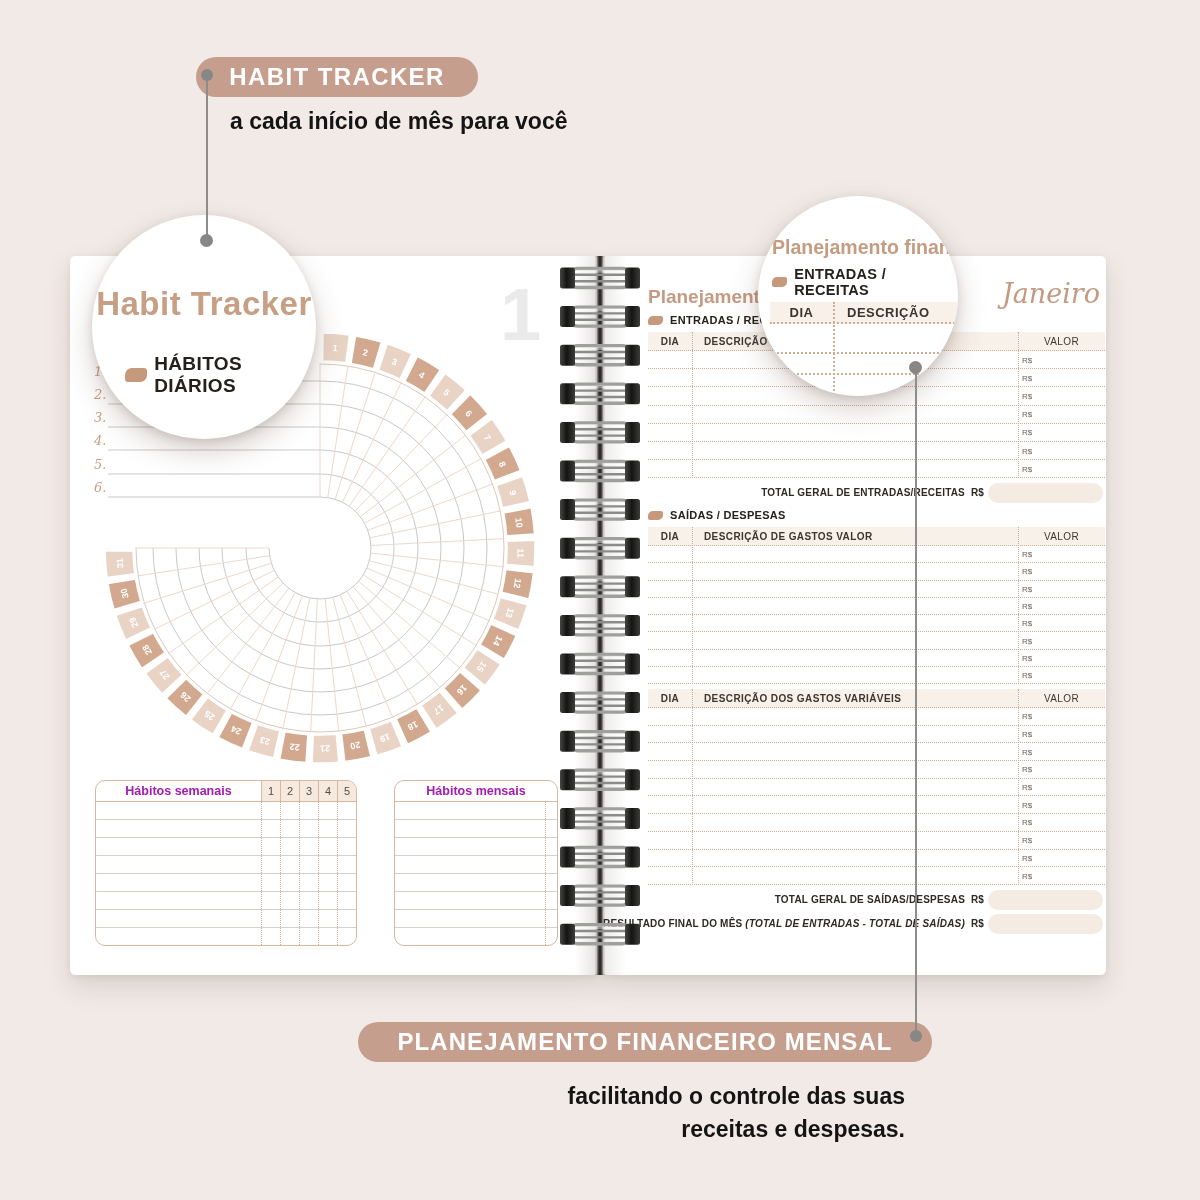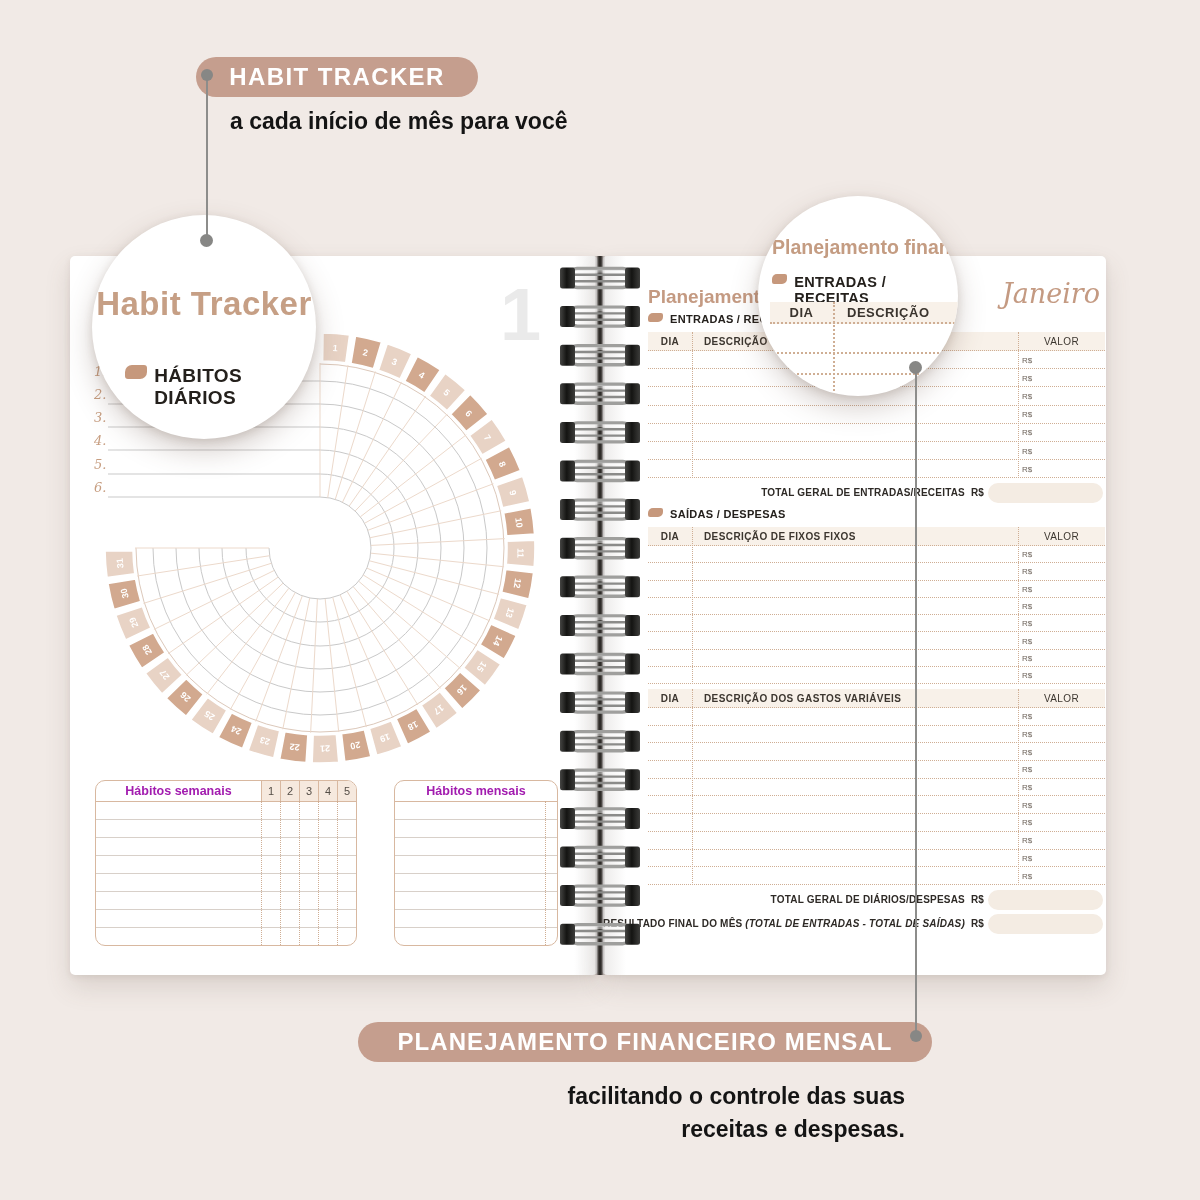--- a/index.html
+++ b/index.html
@@ -44,21 +44,21 @@
   .wt-title{flex:1;text-align:center;font-size:12.5px;font-weight:bold;color:#a21caf;}
   .wt-num{width:19px;height:100%;display:flex;align-items:center;justify-content:center;
           font-size:11px;color:#554e47;background:#f6e9de;border-left:1px solid var(--tanBorder,#d8b8a0);box-sizing:border-box;}
   .wt-row{height:18px;border-bottom:1px solid #d8d0c9;box-sizing:border-box;}
   .wt-vline{position:absolute;top:20px;bottom:0;width:0;border-left:1px dotted var(--dotted,#cfae94);}
 
   
   .rp-title{position:absolute;left:46px;top:30px;font-size:19px;font-weight:bold;color:var(--tan,#c49a82);}
   .rp-month{position:absolute;right:6px;top:22px;font-size:27px;color:var(--tan,#c49a82);
             font-family:"DejaVu Serif",serif;font-style:italic;}
-  .tag-row{position:absolute;display:flex;align-items:flex-start;gap:7px;height:14px;}
+  .tag-row{position:absolute;display:flex;align-items:center;gap:7px;height:14px;}
   .tag-icon{display:inline-block;width:15px;height:9px;background:var(--tagc,#c6987c);
             border-radius:5px 2px 5px 2px;}
   .tag-label{font-size:11px;font-weight:bold;color:#24201c;letter-spacing:.3px;}
 
   .rpt{position:absolute;left:46px;width:457px;}
   .rpt-head{height:19px;display:flex;align-items:center;background:var(--headfill,#f8f1e9);
             border-bottom:1px dotted var(--dotted,#cfae94);box-sizing:border-box;}
   .rpt-hday{width:44px;text-align:center;font-size:10px;font-weight:bold;color:#3c362f;letter-spacing:.4px;}
   .rpt-hdesc{flex:1;padding-left:12px;font-size:10px;font-weight:bold;color:#3c362f;letter-spacing:.4px;}
   .rpt-hval{width:87px;text-align:center;font-size:10px;font-weight:normal;color:#3c362f;letter-spacing:.4px;}
@@ -309,21 +309,21 @@
       <span class="rp-total-field"></span>
     </div>
 
     <div class="tag-row" style="left:46px;top:252px;">
       <span class="tag-icon"></span>
       <span class="tag-label">SAÍDAS / DESPESAS</span>
     </div>
     <div class="rpt" id="fixedTable" style="top:271px;">
         <div class="rpt-head">
           <span class="rpt-hday">DIA</span>
-          <span class="rpt-hdesc">DESCRIÇÃO DE FIXOS FIXOS</span>
+          <span class="rpt-hdesc">DESCRIÇÃO DE GASTOS VALOR</span>
           <span class="rpt-hval">VALOR</span>
         </div>
         <div class="rpt-row" style="height: 17.3px;">
           <span class="rpt-cur">R$</span>
         </div>
         <div class="rpt-row" style="height: 17.3px;">
           <span class="rpt-cur">R$</span>
         </div>
         <div class="rpt-row" style="height: 17.3px;">
           <span class="rpt-cur">R$</span>
@@ -380,21 +380,21 @@
           <span class="rpt-cur">R$</span>
         </div>
         <div class="rpt-row" style="height: 17.7px;">
           <span class="rpt-cur">R$</span>
         </div>
         <div class="rpt-vline" style="left: 44px;"></div>
         <div class="rpt-vline" style="left: 370px;"></div>
       </div>
 
     <div class="rp-total" style="top:634px;">
-      <span class="rp-total-label">TOTAL GERAL DE DIÁRIOS/DESPESAS</span>
+      <span class="rp-total-label">TOTAL GERAL DE SAÍDAS/DESPESAS</span>
       <span class="rp-total-cur">R$</span>
       <span class="rp-total-field"></span>
     </div>
     <div class="rp-total" style="top:658px;">
       <span class="rp-total-label"><span>RESULTADO FINAL DO MÊS</span>&nbsp;<span class="rp-total-note">(TOTAL DE ENTRADAS - TOTAL DE SAÍDAS)</span></span>
       <span class="rp-total-cur">R$</span>
       <span class="rp-total-field"></span>
     </div>
   </div>
 

